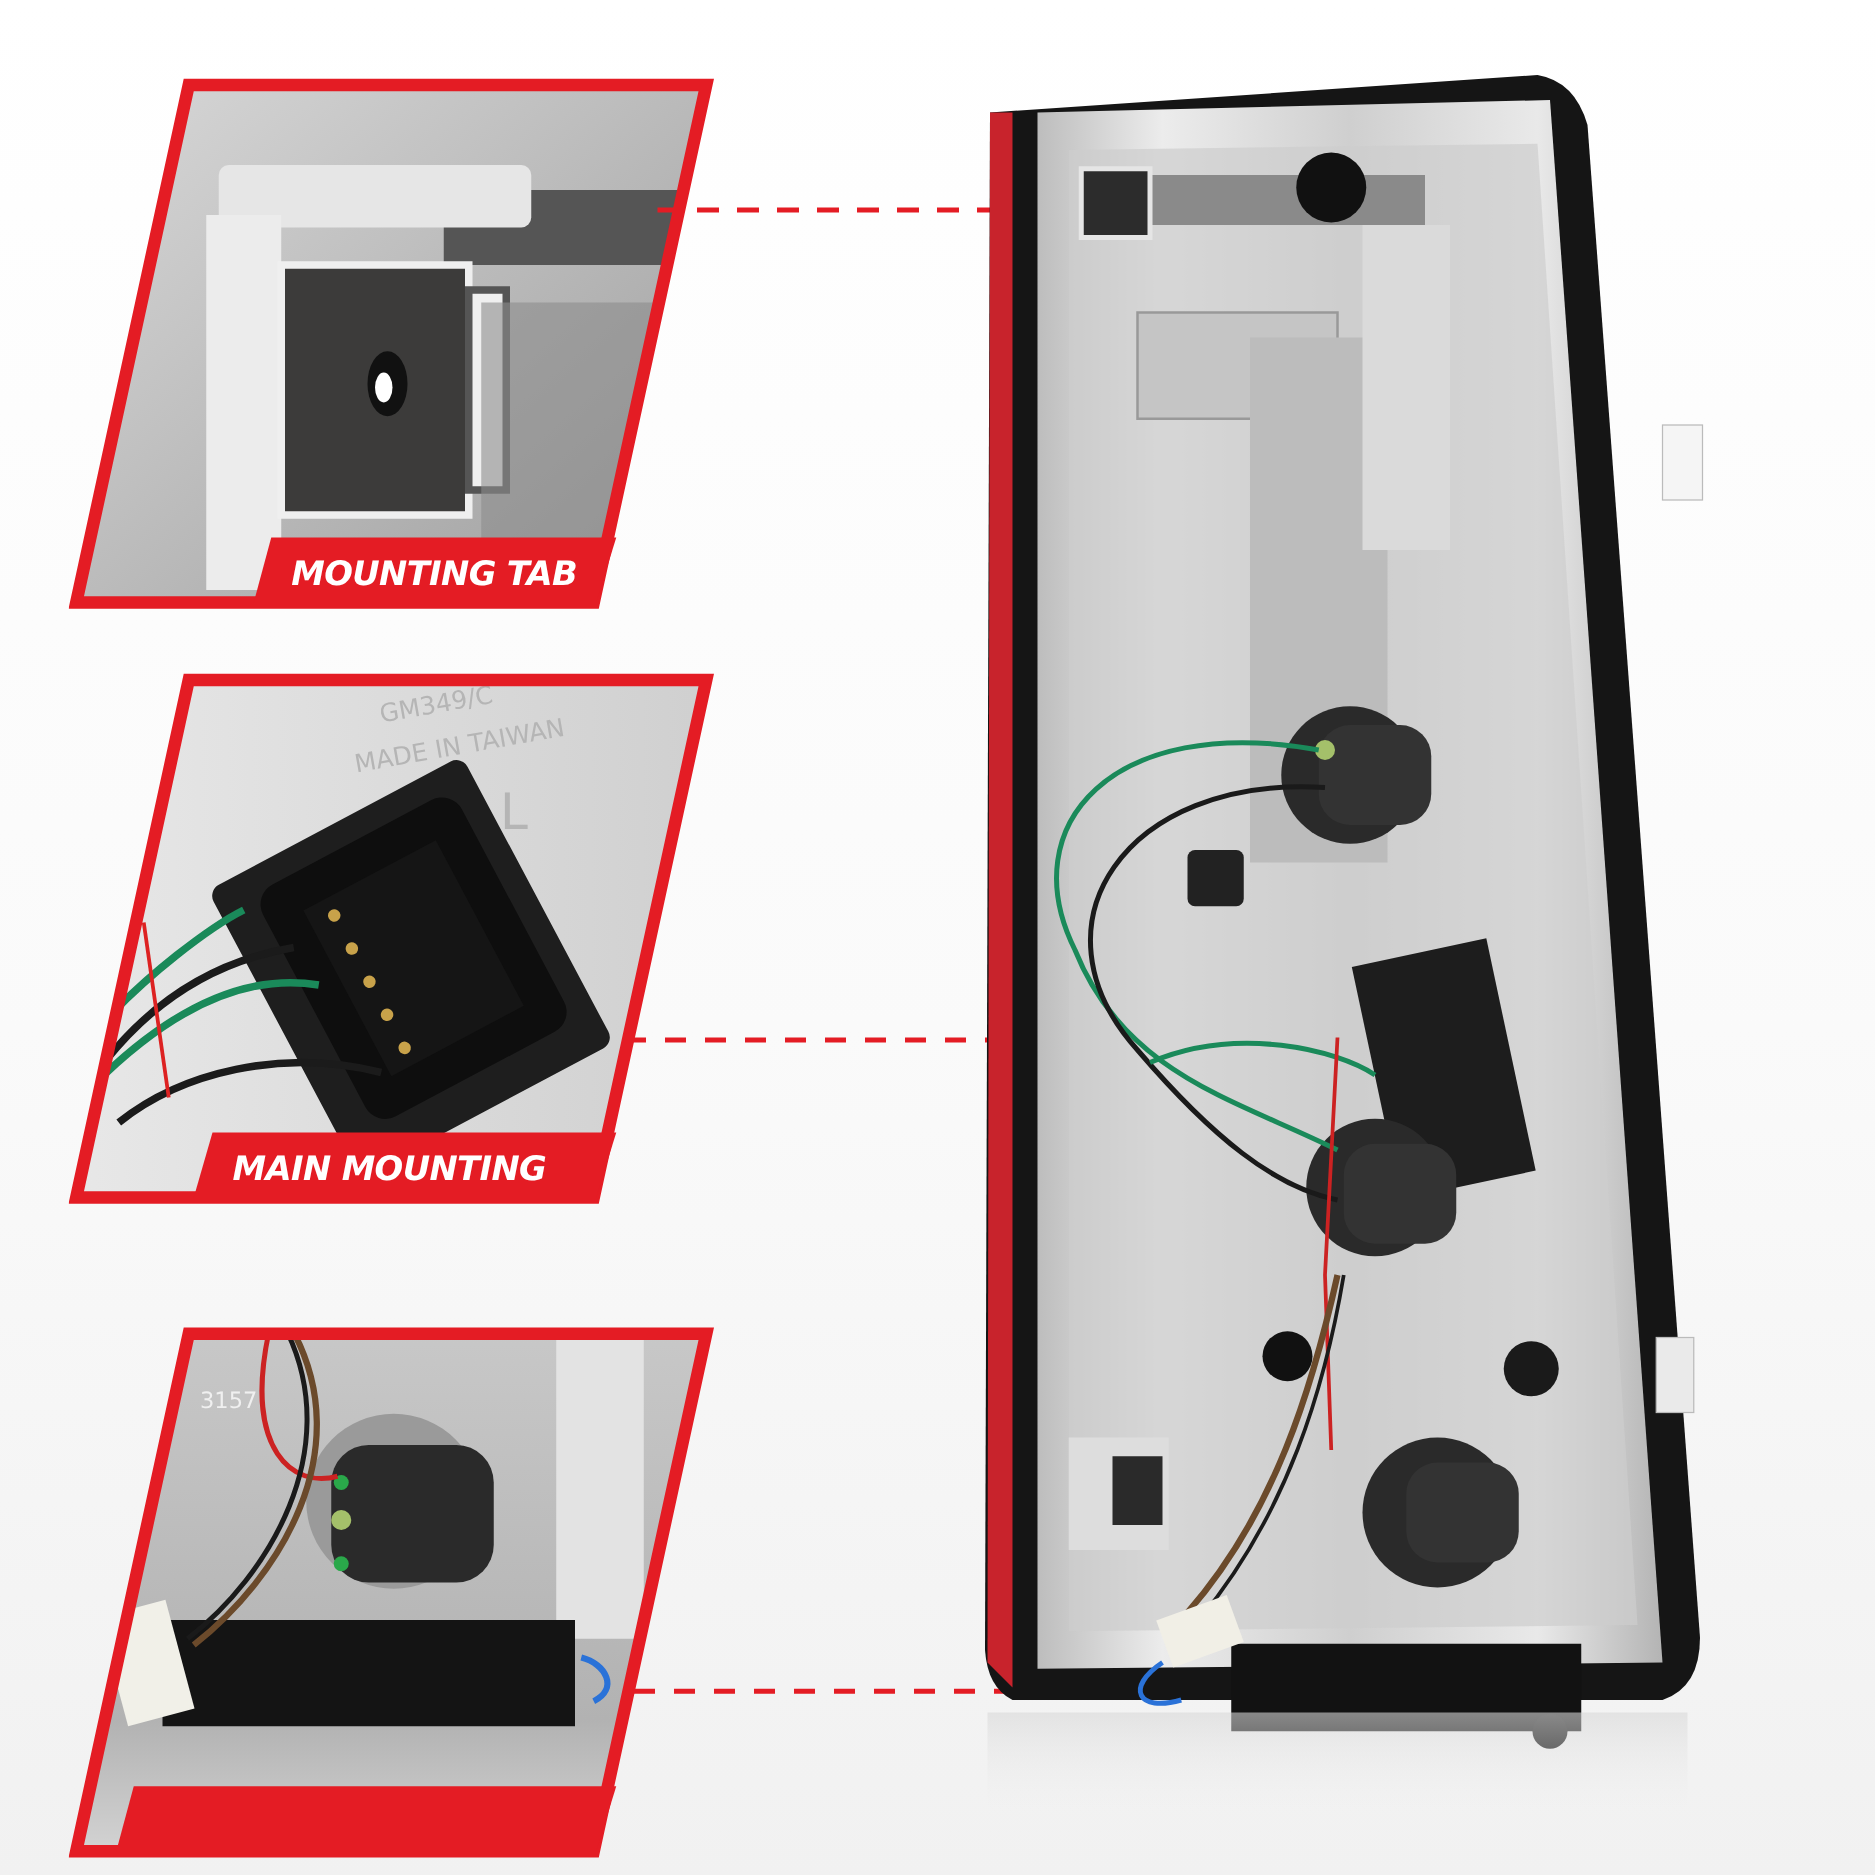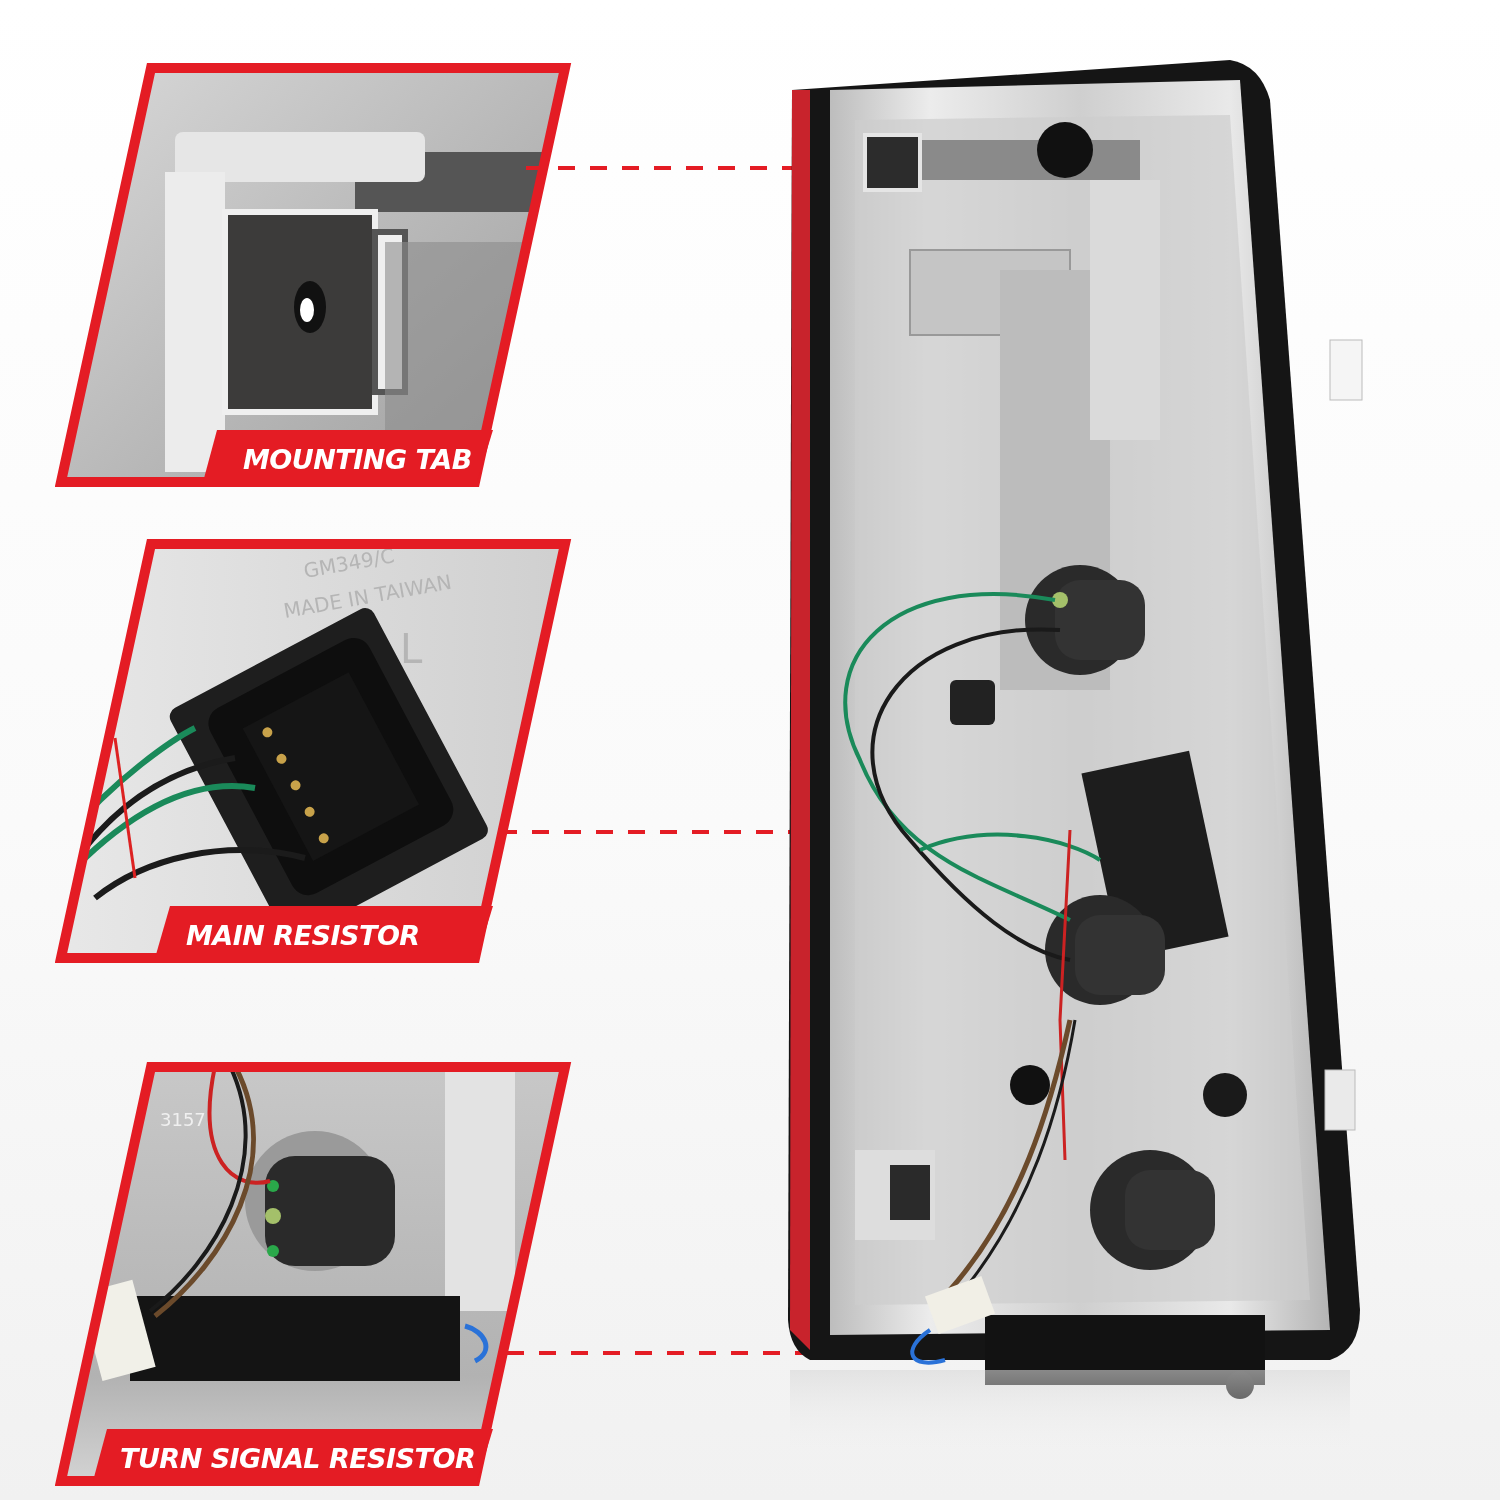--- a/index.html
+++ b/index.html
@@ -43,21 +43,21 @@
       <rect x="110" y="110" width="60" height="300" fill="#ececec"></rect>
       <rect x="170" y="150" width="150" height="200" fill="#3c3b3a" stroke="#efefef" stroke-width="6"></rect>
       <ellipse cx="255" cy="245" rx="16" ry="26" fill="#111"></ellipse>
       <ellipse cx="252" cy="248" rx="7" ry="12" fill="#fff"></ellipse>
       <rect x="320" y="170" width="30" height="160" fill="#efefef" stroke="#555" stroke-width="6"></rect>
       <rect x="330" y="180" width="190" height="240" fill="#8c8c8c" opacity="0.6"></rect>
     </g>
     <polygon points="96,6 510,6 420,420 6,420" fill="none" stroke="#e41c24" stroke-width="10"></polygon>
     <polygon points="162,368 438,368 422,420 148,420" fill="#e41c24"></polygon>
   </svg>
-  <span class="label" style="left:188px; top:382px;">MOUNTING TAB</span>
+  <span class="label" style="left:178px; top:382px;">MOUNTING TAB</span>
 </div>
 
 <div class="panel" style="left:55px; top:538px;">
   <svg viewBox="0 0 520 450">
     <defs>
       <clipPath id="c2">
           <polygon points="96,6 510,6 420,420 6,420"></polygon>
         </clipPath>
       <linearGradient id="g2" x1="0" y1="0" x2="1" y2="0">
         <stop offset="0" stop-color="#e8e8e8"></stop>
@@ -81,21 +81,21 @@
       </g>
       <path d="M 10 300 C 60 240 120 200 140 190" stroke="#1a8a5a" stroke-width="6" fill="none"></path>
       <path d="M 20 330 C 80 270 140 240 200 250" stroke="#1a8a5a" stroke-width="6" fill="none"></path>
       <path d="M 30 310 C 70 260 120 230 180 220" stroke="#1b1b1b" stroke-width="6" fill="none"></path>
       <path d="M 40 360 C 90 320 170 300 250 320" stroke="#1b1b1b" stroke-width="6" fill="none"></path>
       <path d="M 60 200 L 80 340" stroke="#d22" stroke-width="3" fill="none"></path>
     </g>
     <polygon points="96,6 510,6 420,420 6,420" fill="none" stroke="#e41c24" stroke-width="10"></polygon>
     <polygon points="115,368 438,368 422,420 100,420" fill="#e41c24"></polygon>
   </svg>
-  <span class="label" style="left:131px; top:382px;">MAIN RESISTOR</span>
+  <span class="label" style="left:131px; top:382px;">MAIN MOUNTING</span>
 </div>
 
 <div class="panel" style="left:55px; top:1061px;">
   <svg viewBox="0 0 520 450">
     <defs>
       <clipPath id="c3">
           <polygon points="96,6 510,6 420,420 6,420"></polygon>
         </clipPath>
       <linearGradient id="g3" x1="0" y1="0" x2="0" y2="1">
         <stop offset="0" stop-color="#c8c8c8"></stop>
@@ -115,21 +115,20 @@
       <rect x="75" y="235" width="330" height="85" fill="#141414"></rect>
       <rect x="35" y="225" width="55" height="90" fill="#f1f0e8" transform="rotate(-15 60 270)"></rect>
       <path d="M 160 5 C 140 100 180 130 215 120" stroke="#c22" stroke-width="4" fill="none"></path>
       <path d="M 180 5 C 230 100 170 200 100 255" stroke="#6b4a2b" stroke-width="5" fill="none"></path>
       <path d="M 175 5 C 220 100 160 200 95 250" stroke="#1a1a1a" stroke-width="4" fill="none"></path>
       <path d="M 410 265 C 430 270 440 290 420 300" stroke="#2a72d8" stroke-width="5" fill="none"></path>
     </g>
     <polygon points="96,6 510,6 420,420 6,420" fill="none" stroke="#e41c24" stroke-width="10"></polygon>
     <polygon points="52,368 438,368 422,420 38,420" fill="#e41c24"></polygon>
   </svg>
-  <span class="label" style="left:65px; top:673px; top:382px;">TURN SIGNAL RESISTOR</span>
 </div>
 
 <div class="leader" style="left:526px; top:166px; width:362px;"></div>
 <div class="marker" style="left:885px; top:156px;"></div>
 
 <div class="leader" style="left:500px; top:830px; width:690px;"></div>
 <div class="marker" style="left:1187px; top:820px;"></div>
 
 <div class="leader" style="left:507px; top:1351px; width:635px;"></div>
 <div class="marker" style="left:1142px; top:1339px;"></div>

